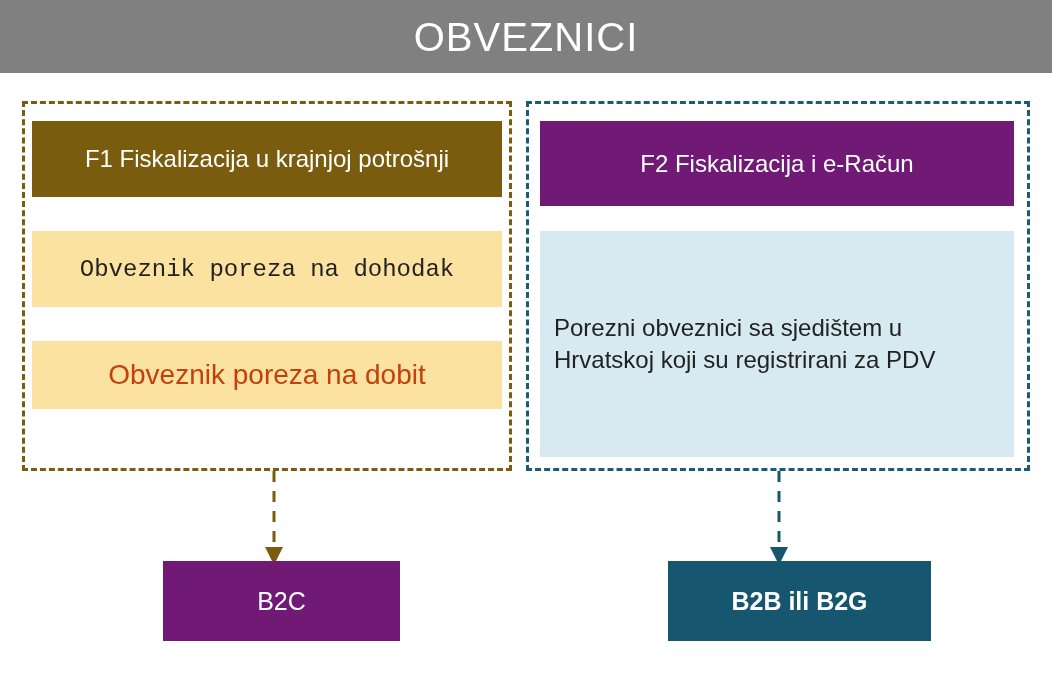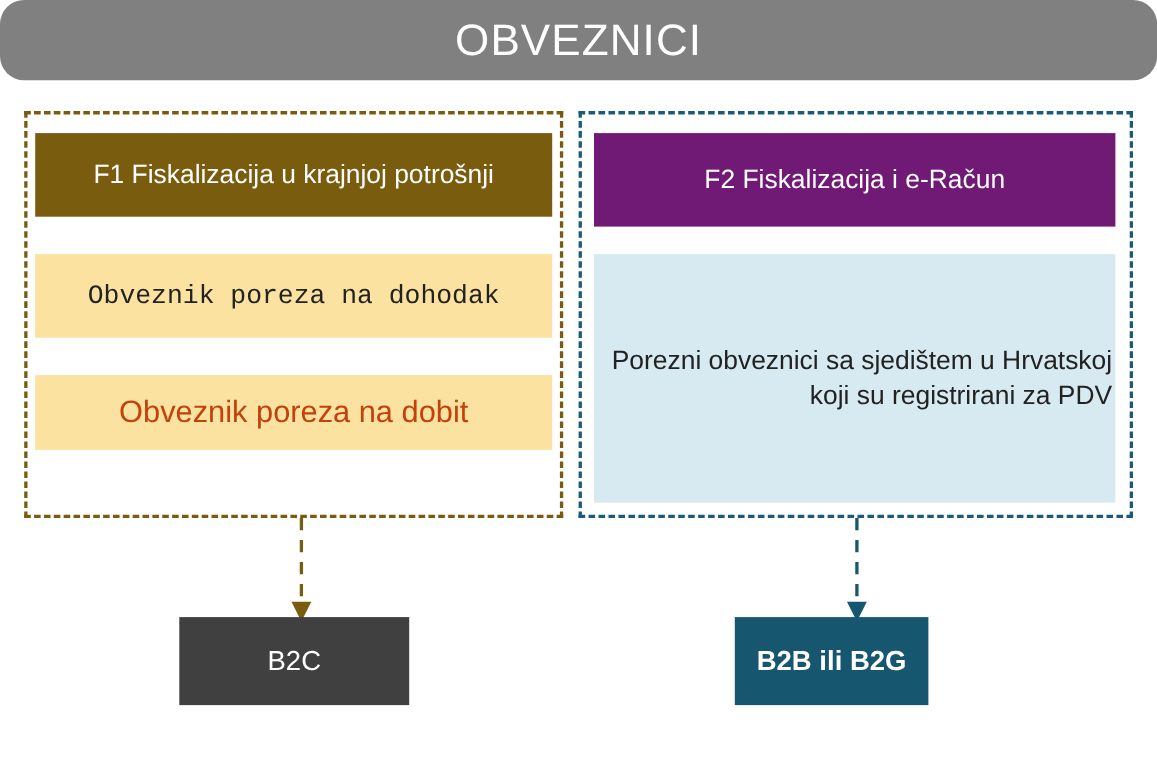--- a/index.html
+++ b/index.html
@@ -21,21 +21,20 @@
   .header-bar {
     position: absolute;
     left: 0;
     top: 0;
     width: 1052px;
     height: 73px;
     background: #808080;
     display: flex;
     align-items: center;
     justify-content: center;
-    border-radius: 22px;
   }
   .header-title {
     color: #ffffff;
     font-size: 40px;
     font-weight: 400;
     letter-spacing: 1px;
     line-height: 1;
   }
   .dashed-group {
     position: absolute;
@@ -55,22 +54,22 @@
     width: 504px;
     height: 370px;
     border: 3px dashed #1b5b76;
   }
   .box {
     position: absolute;
     box-sizing: border-box;
     display: flex;
     align-items: center;
     justify-content: center;
-    text-align: right;
-    padding: 6px 3px;
+    text-align: left;
+    padding: 6px 14px;
   }
   .box-head-left {
     left: 32px;
     top: 121px;
     width: 470px;
     height: 76px;
     background: #7a5c0e;
     color: #ffffff;
     font-size: 24px;
   }
@@ -108,30 +107,30 @@
     width: 474px;
     height: 226px;
     background: #d7e9f1;
     color: #222222;
     font-size: 24px;
     line-height: 1.35;
   }
   .box-result-left {
     left: 163px;
     top: 561px;
-    width: 209px;
+    width: 237px;
     height: 80px;
-    background: #404040;
+    background: #701a75;
     color: #ffffff;
     font-size: 25px;
   }
   .box-result-right {
     left: 668px;
     top: 561px;
-    width: 176px;
+    width: 263px;
     height: 80px;
     background: #17566f;
     color: #ffffff;
     font-size: 25px;
     font-weight: bold;
   }
   .arrow {
     position: absolute;
   }
   .arrow-left {

